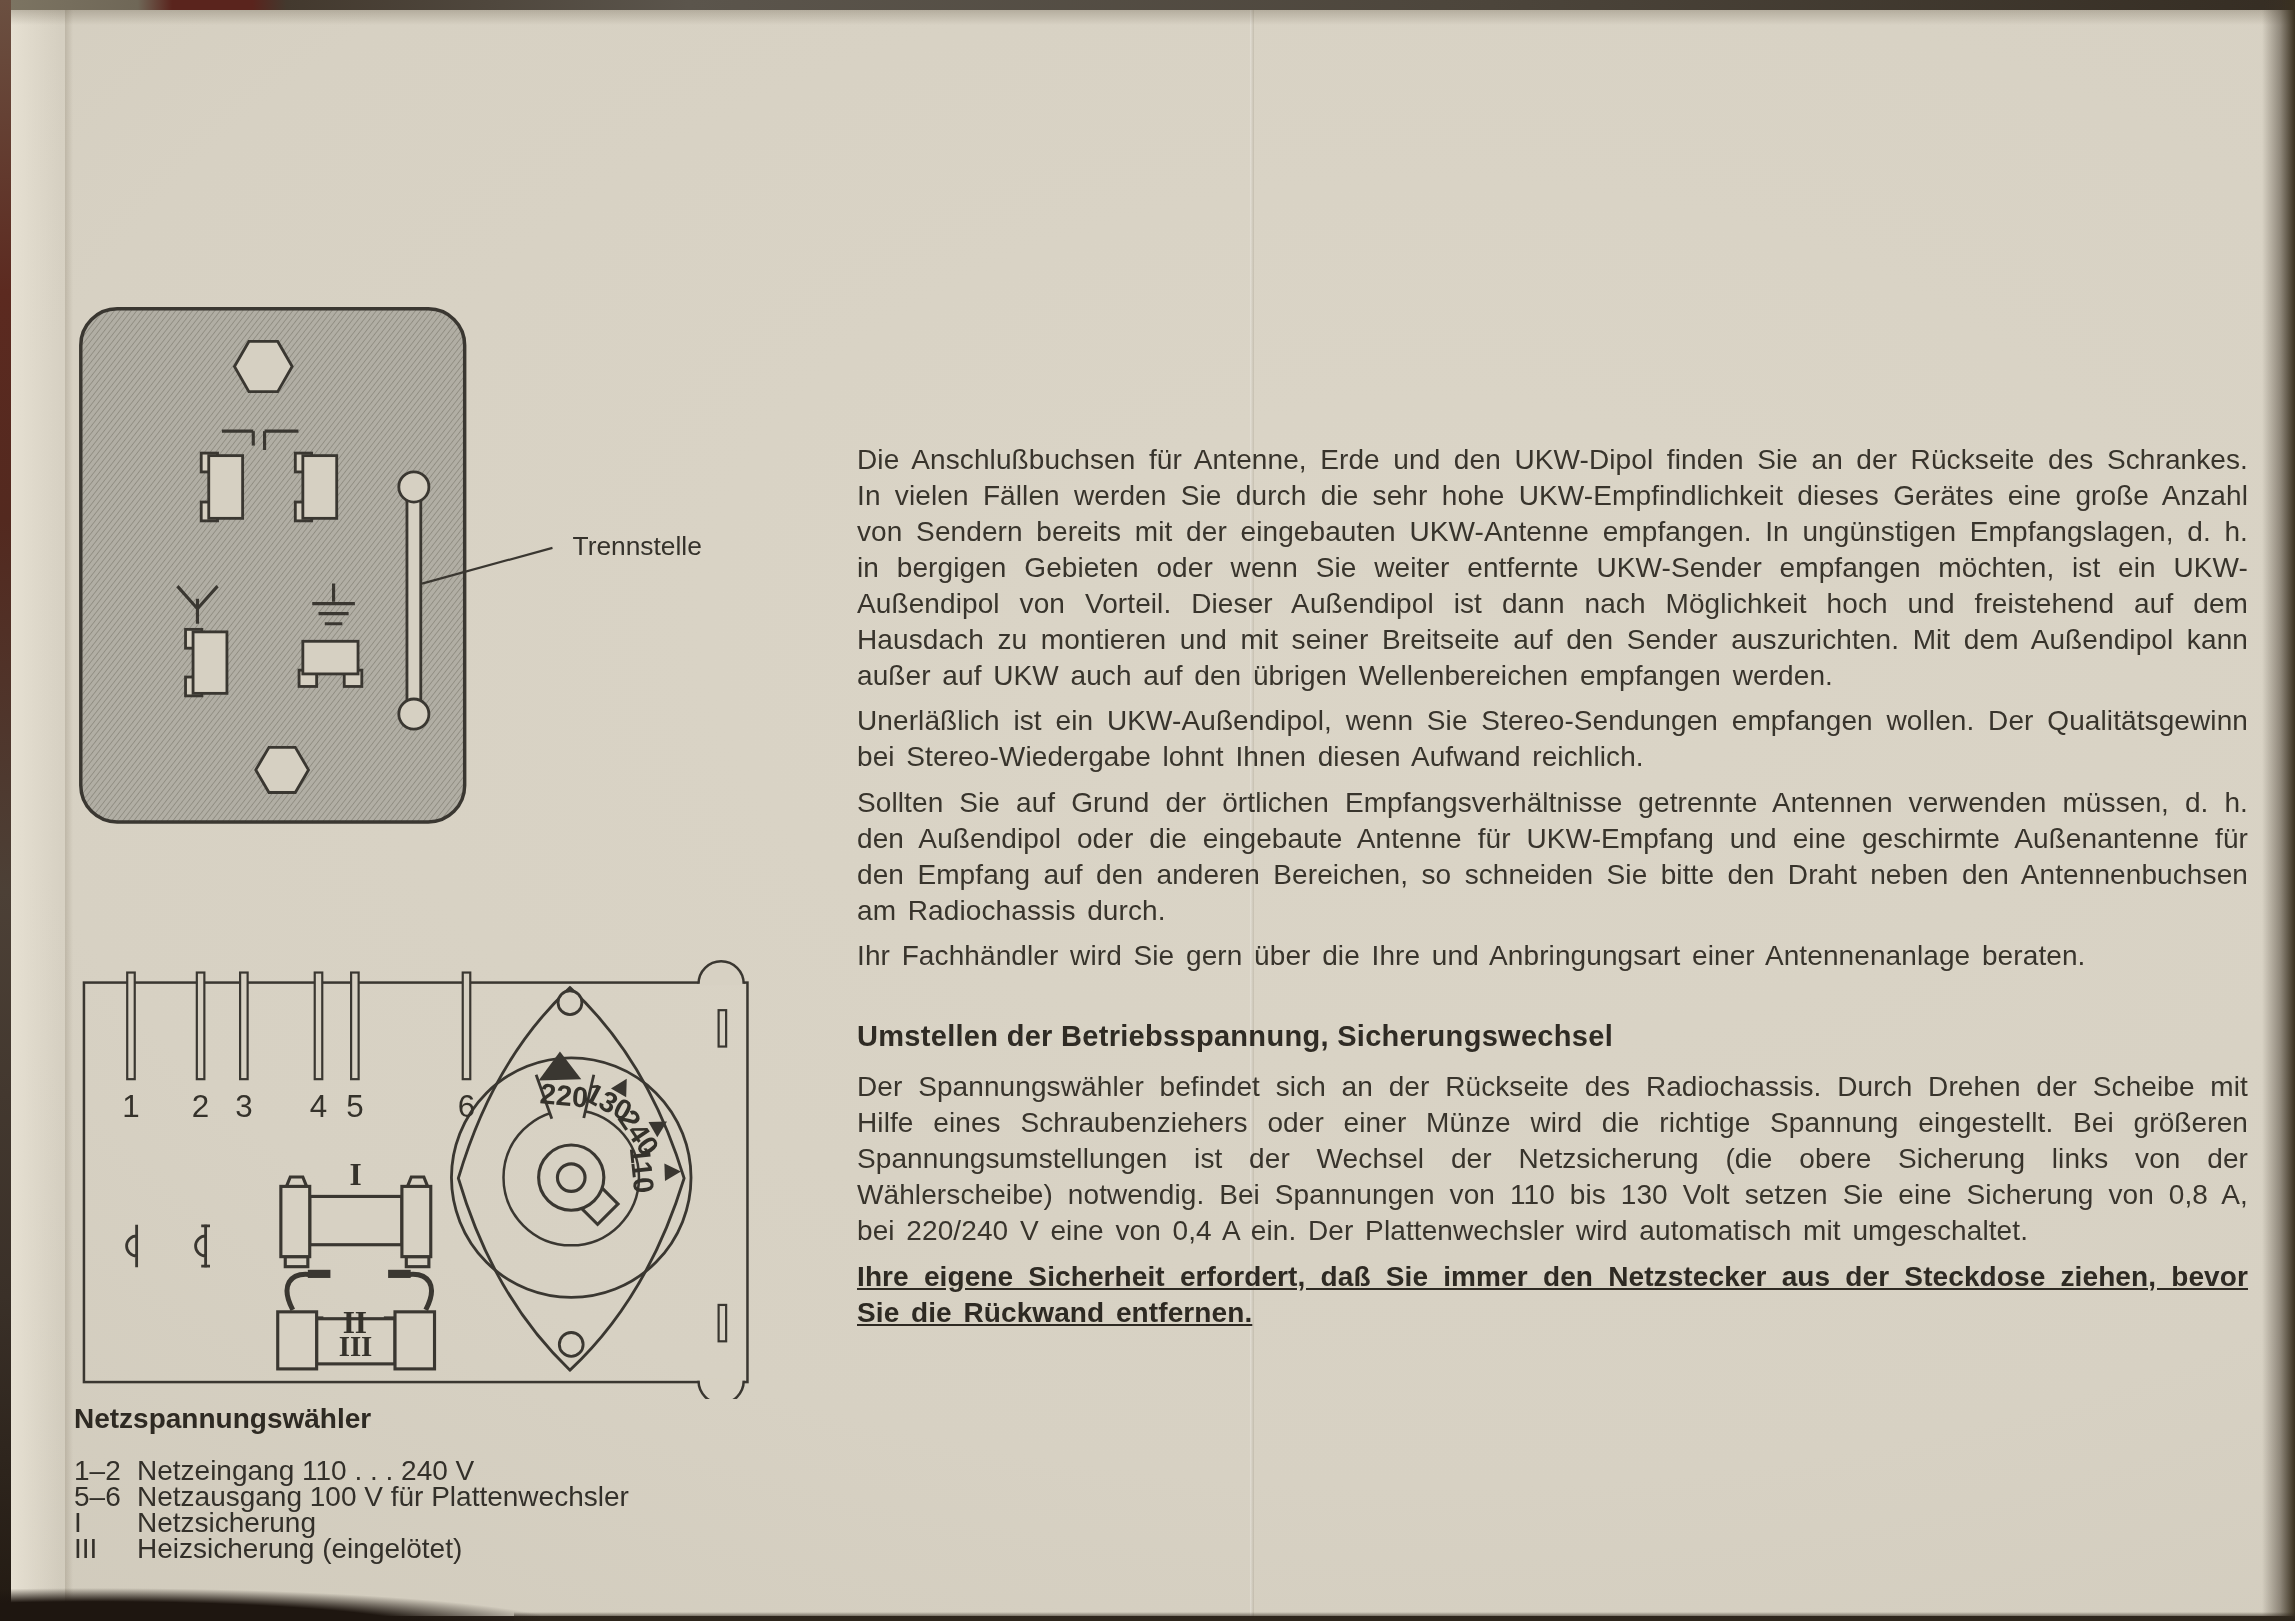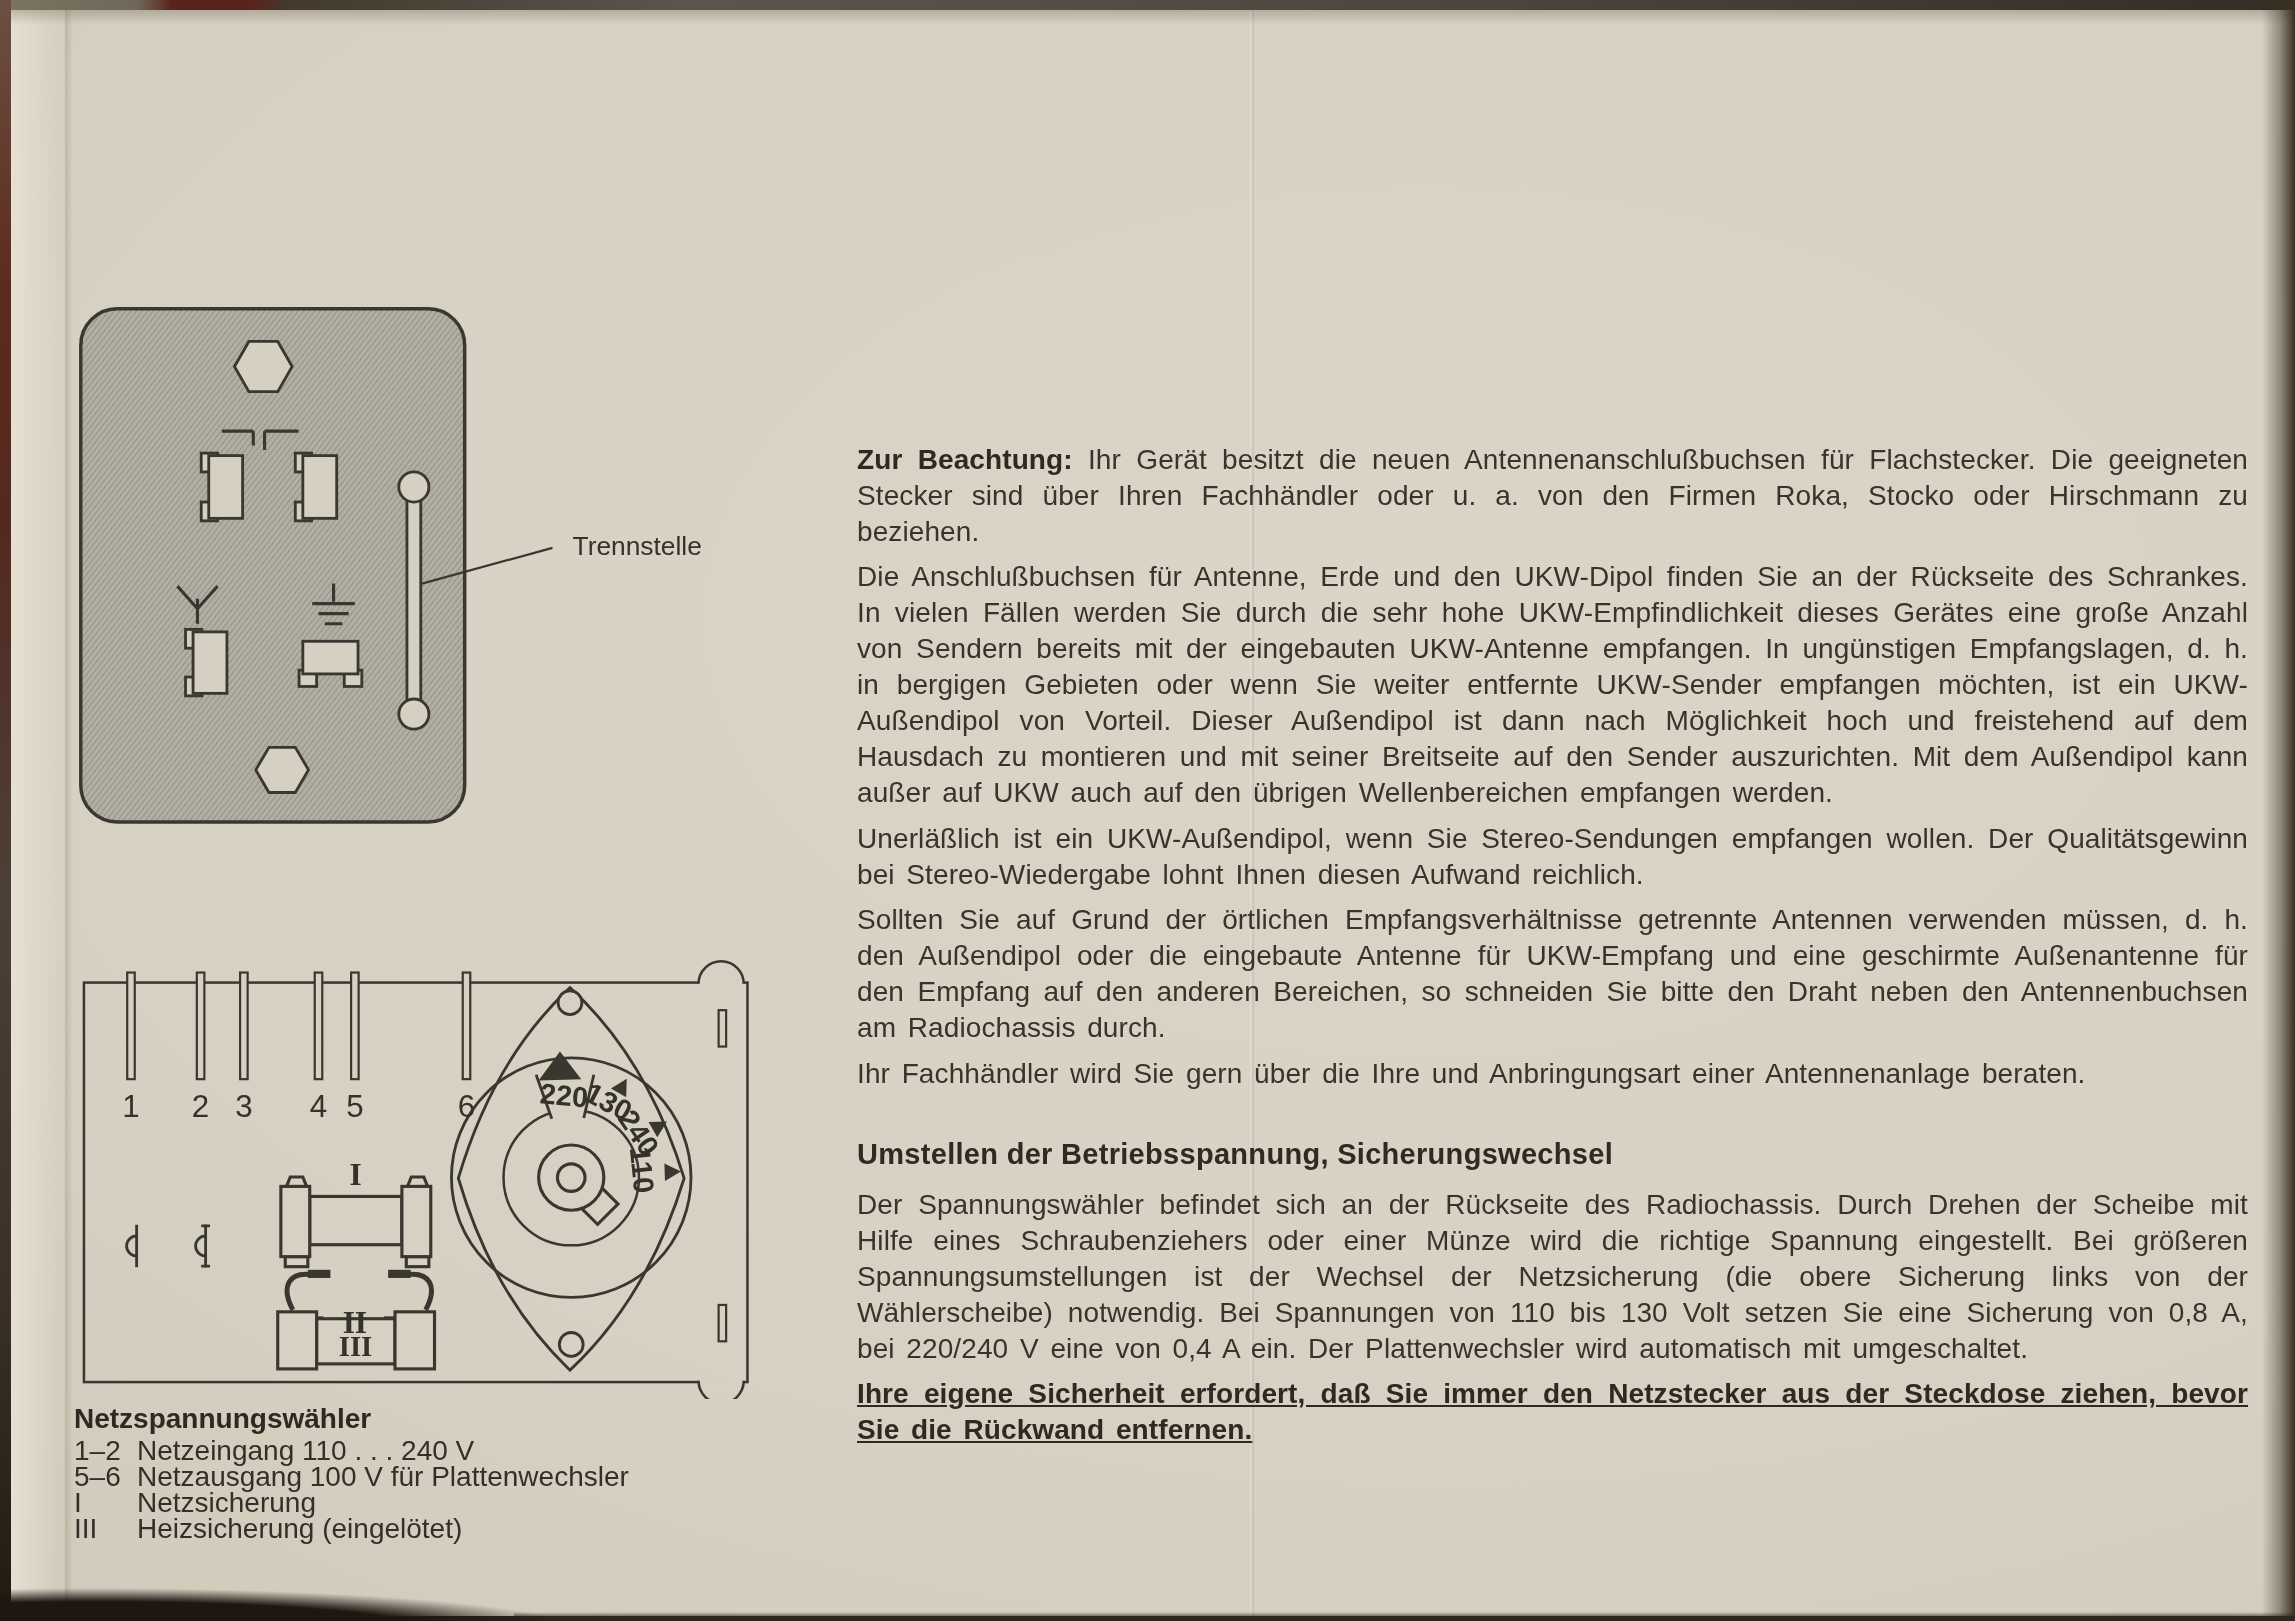--- a/index.html
+++ b/index.html
@@ -37,21 +37,21 @@
   .textcol p{font-size:28px;line-height:36px;margin:0 0 9.4px 0;text-align:justify;text-align-last:left;
              word-spacing:3.8px;letter-spacing:0.1px;color:#38342c;}
   .textcol p.bold{font-weight:700;color:#2e2a23;text-decoration:underline;}
   .lead{font-weight:700;color:#2e2a23;}
   
   .diagram{position:absolute;}
   svg text{font-family:"Liberation Sans",sans-serif;fill:#35322b;}
   svg text.roman{font-family:"Liberation Serif",serif;font-weight:700;}
   
   .legend{position:absolute;left:74px;top:1404px;width:765px;color:#33302a;}
-  .legend-title{font-size:28px;font-weight:700;line-height:30px;margin-bottom:4px;color:#2e2a23;}
+  .legend-title{font-size:28px;font-weight:700;line-height:30px;margin-bottom:24px;color:#2e2a23;}
   .legend-row{display:flex;font-size:28px;line-height:26px;}
   .legend-key{flex:0 0 63px;}
 </style>
 </head>
 <body>
 
 <div id="stage">
 
   <div class="page">
     <div class="page-left-light"></div>
@@ -234,21 +234,20 @@
       <span class="legend-key">I</span>
       <span>Netzsicherung</span>
     </div>
     <div class="legend-row">
       <span class="legend-key">III</span>
       <span>Heizsicherung (eingelötet)</span>
     </div>
   </div>
 
   <div class="textcol">
-    <p><span class="lead">Zur Beachtung:</span><span> Ihr Gerät besitzt die neuen Antennenanschlußbuchsen für Flachstecker. Die geeigneten Stecker sind über Ihren Fachhändler oder u. a. von den Firmen Roka, Stocko oder Hirschmann zu beziehen.</span></p>
     <p>Die Anschlußbuchsen für Antenne, Erde und den UKW-Dipol finden Sie an der Rückseite des Schrankes. In vielen Fällen werden Sie durch die sehr hohe UKW-Empfindlichkeit dieses Gerätes eine große Anzahl von Sendern bereits mit der eingebauten UKW-Antenne empfangen. In ungünstigen Empfangslagen, d. h. in bergigen Gebieten oder wenn Sie weiter entfernte UKW-Sender empfangen möchten, ist ein UKW-Außendipol von Vorteil. Dieser Außendipol ist dann nach Möglichkeit hoch und freistehend auf dem Hausdach zu montieren und mit seiner Breitseite auf den Sender auszurichten. Mit dem Außendipol kann außer auf UKW auch auf den übrigen Wellenbereichen empfangen werden.</p>
     <p>Unerläßlich ist ein UKW-Außendipol, wenn Sie Stereo-Sendungen empfangen wollen. Der Qualitätsgewinn bei Stereo-Wiedergabe lohnt Ihnen diesen Aufwand reichlich.</p>
     <p>Sollten Sie auf Grund der örtlichen Empfangsverhältnisse getrennte Antennen verwenden müssen, d. h. den Außendipol oder die eingebaute Antenne für UKW-Empfang und eine geschirmte Außenantenne für den Empfang auf den anderen Bereichen, so schneiden Sie bitte den Draht neben den Antennenbuchsen am Radiochassis durch.</p>
     <p>Ihr Fachhändler wird Sie gern über die Ihre und Anbringungsart einer Antennenanlage beraten.</p>
     <h3 class="sec2">Umstellen der Betriebsspannung, Sicherungswechsel</h3>
     <p>Der Spannungswähler befindet sich an der Rückseite des Radiochassis. Durch Drehen der Scheibe mit Hilfe eines Schraubenziehers oder einer Münze wird die richtige Spannung eingestellt. Bei größeren Spannungsumstellungen ist der Wechsel der Netzsicherung (die obere Sicherung links von der Wählerscheibe) notwendig. Bei Spannungen von 110 bis 130 Volt setzen Sie eine Sicherung von 0,8 A, bei 220/240 V eine von 0,4 A ein. Der Plattenwechsler wird automatisch mit umgeschaltet.</p>
     <p class="bold">Ihre eigene Sicherheit erfordert, daß Sie immer den Netzstecker aus der Steckdose ziehen, bevor Sie die Rückwand entfernen.</p>
   </div>
 
   <div class="band-top"></div>

